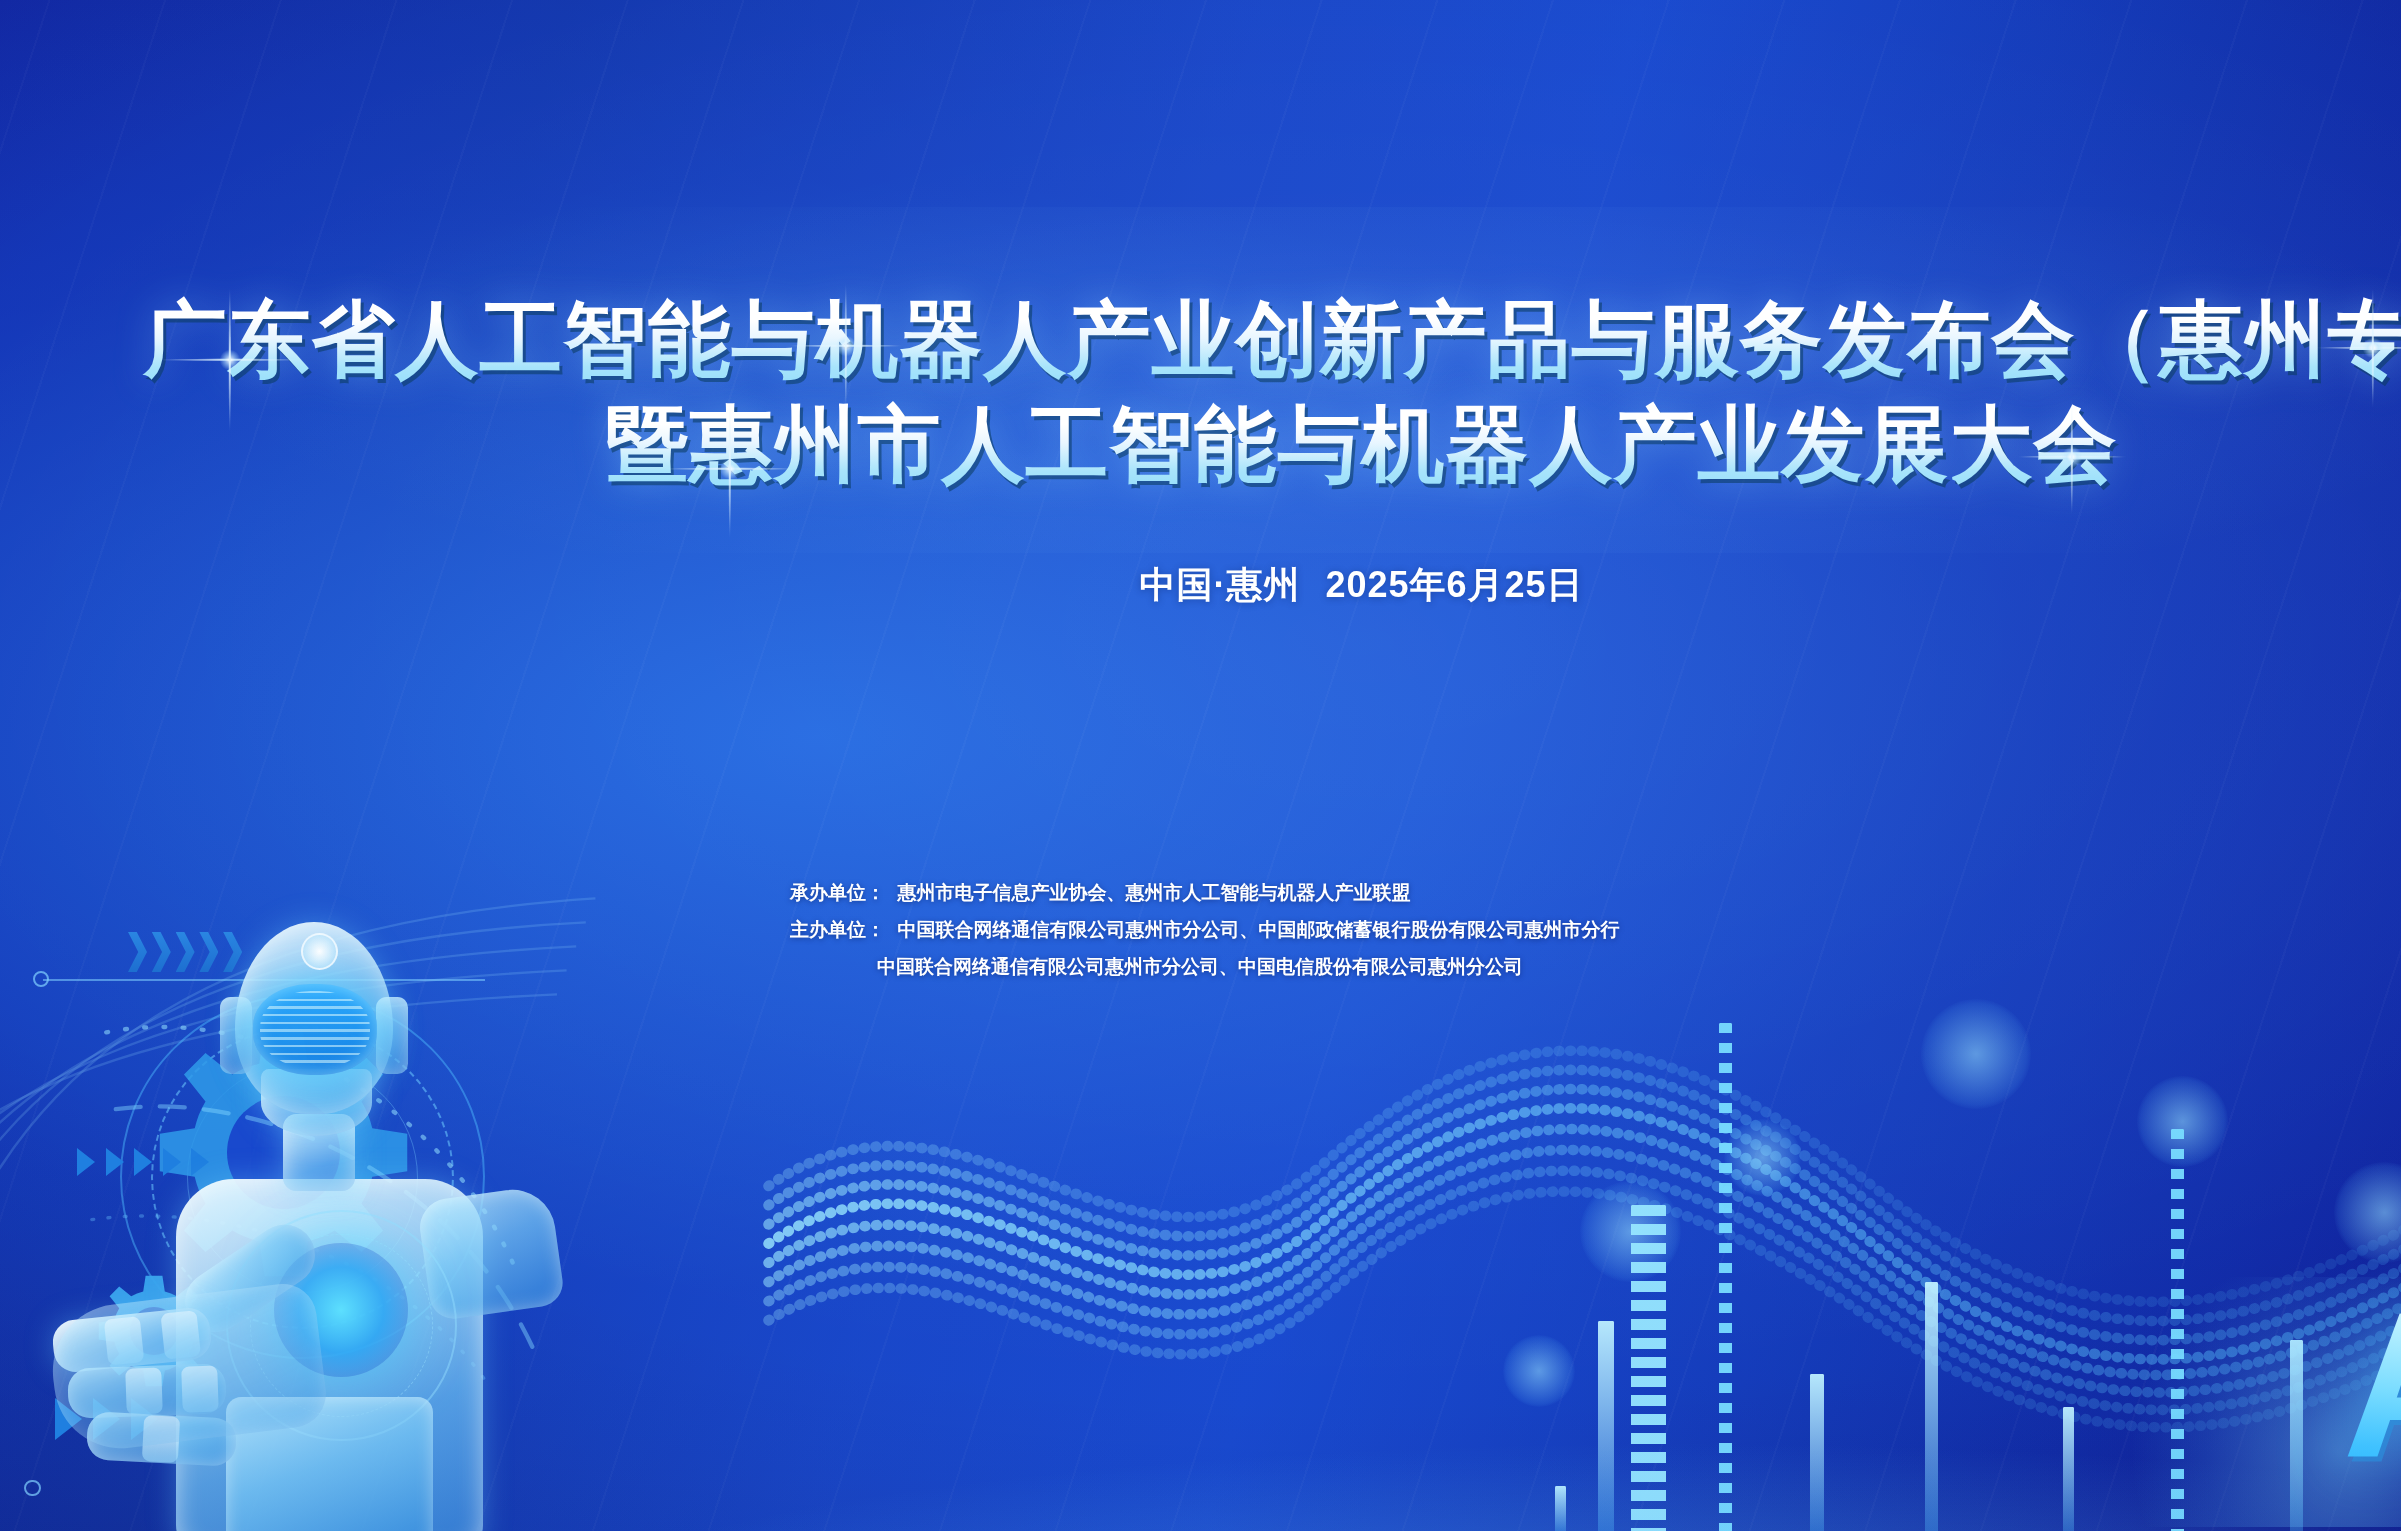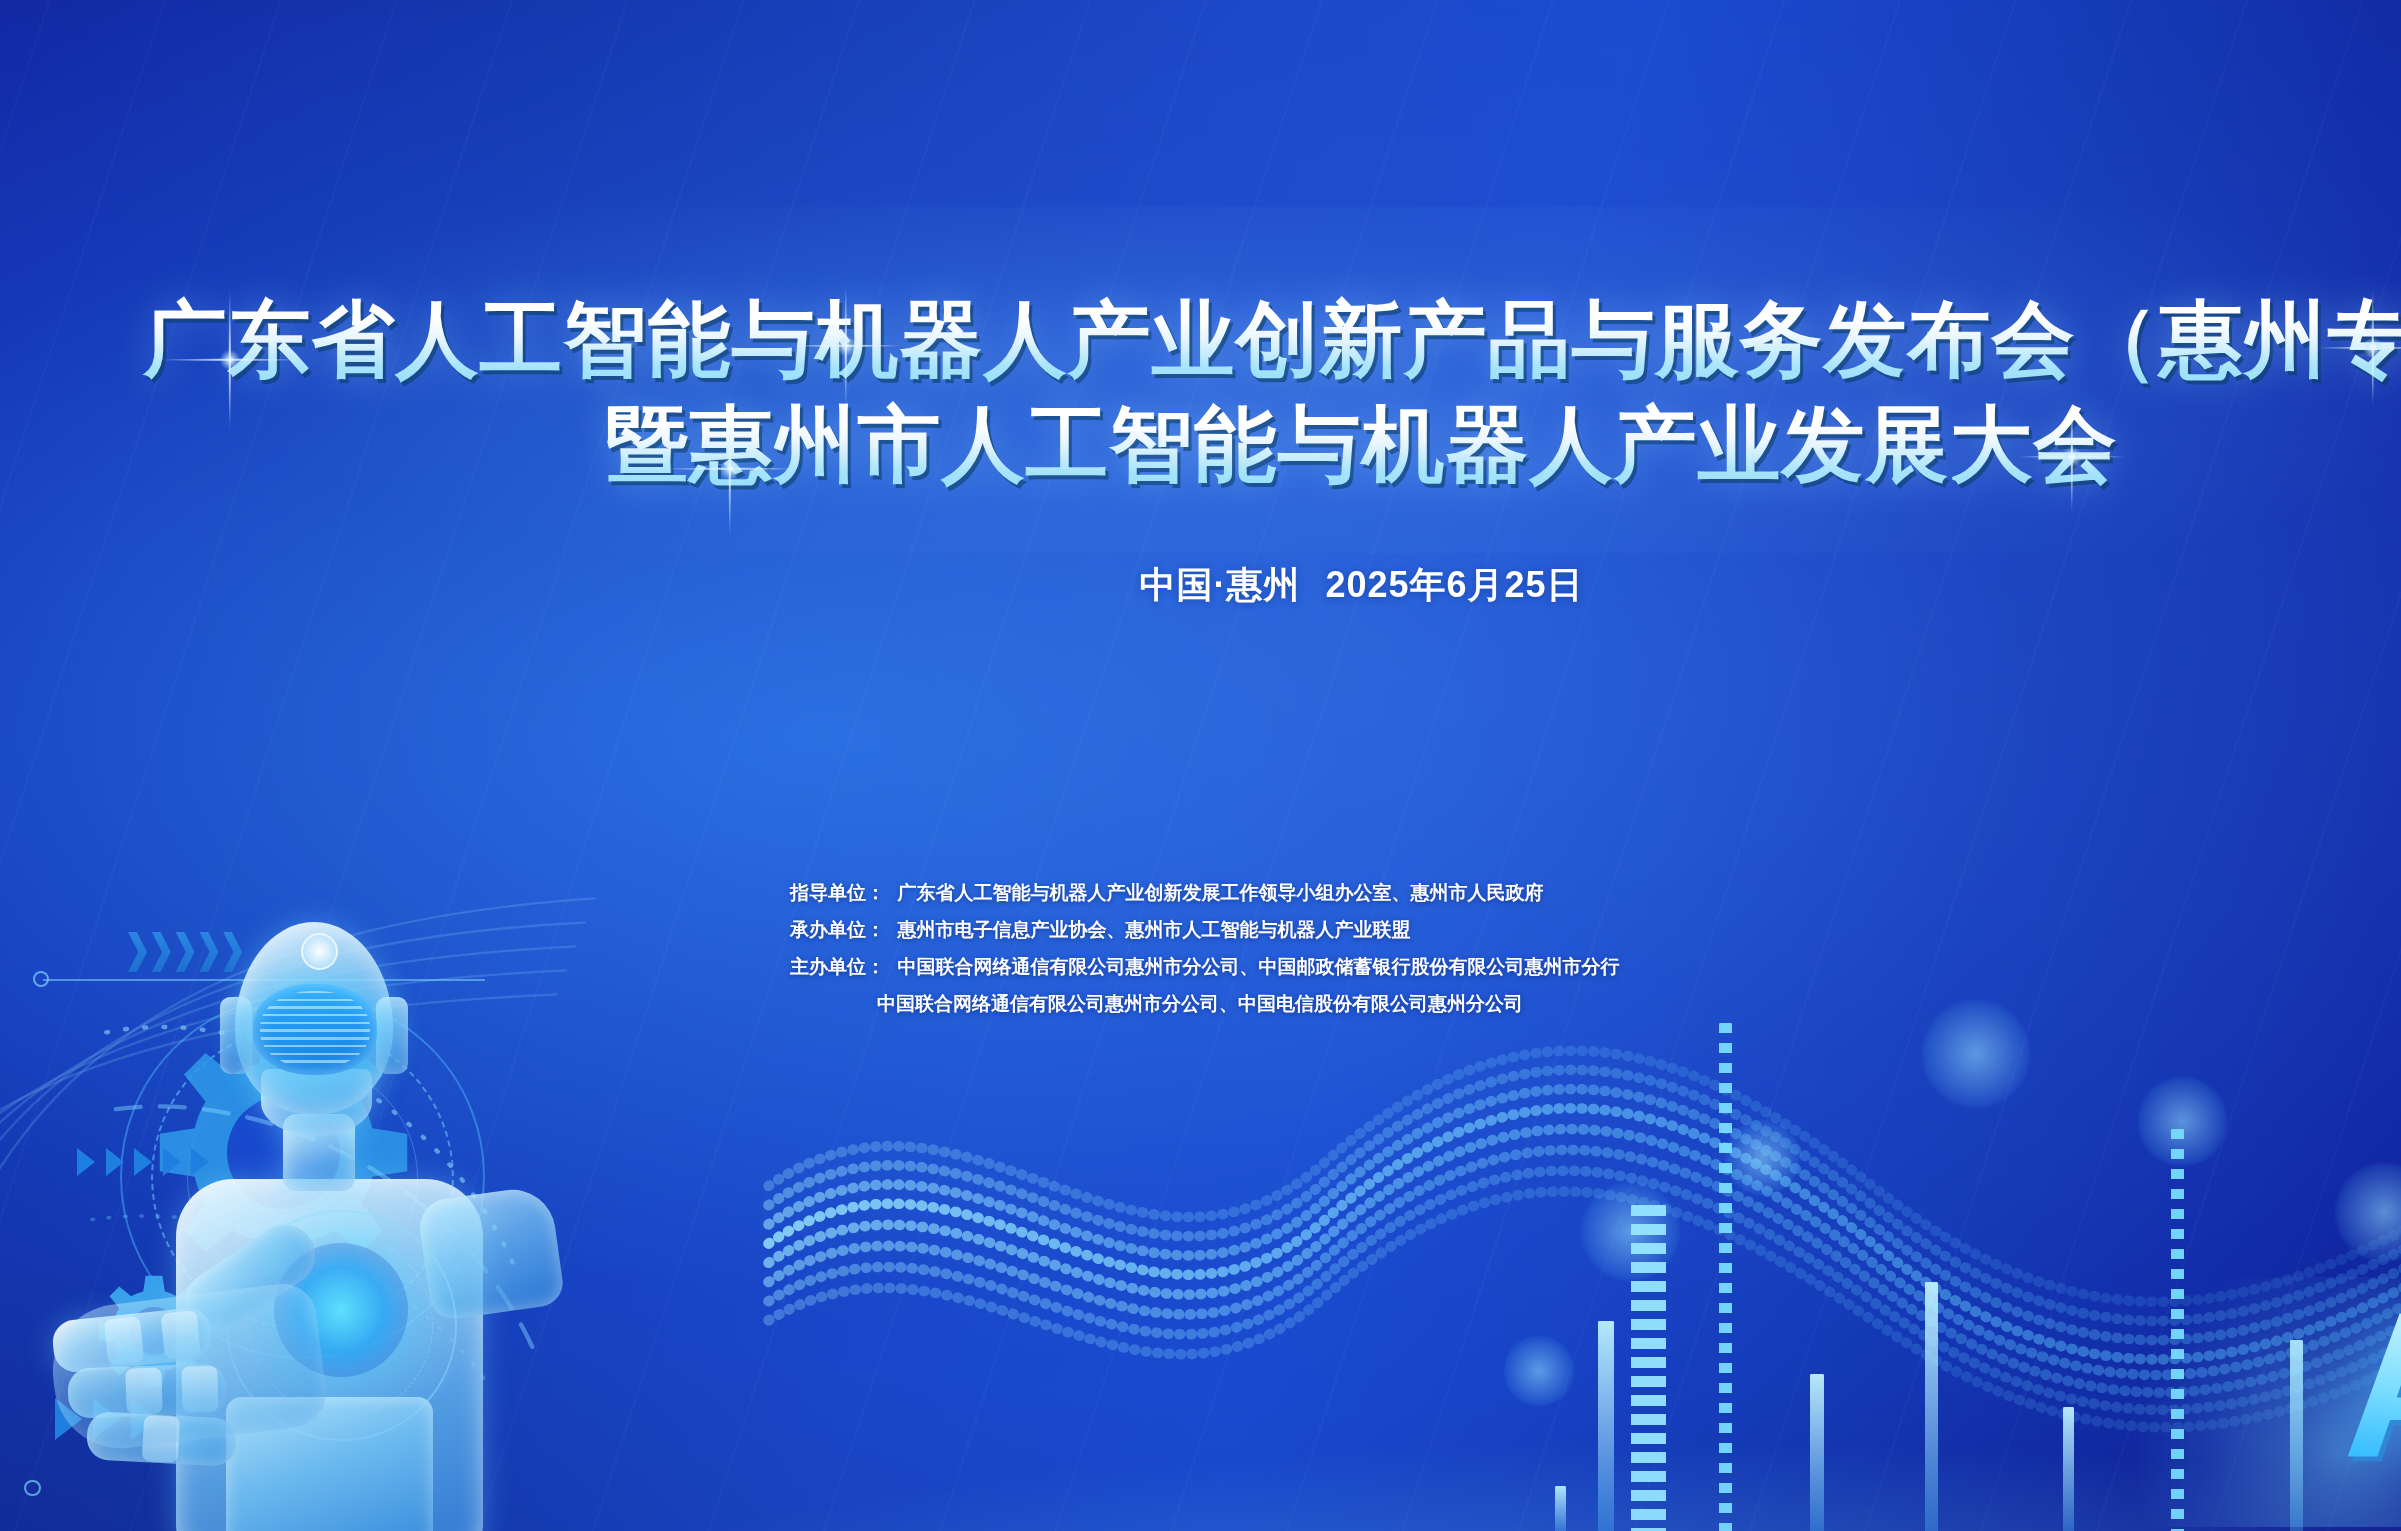--- a/index.html
+++ b/index.html
@@ -394,20 +394,19 @@
     </div>
   <div class="flare" style="left:2017px;top:399px;width:110px;height:115px;z-index:46;">
       <span class="core"></span>
     </div>
 
   <div class="dateline">
     <span>中国·惠州</span><span class="sep"></span><span>2025年6月25日</span>
   </div>
 
   <div class="orgs" id="orgs">
-      <span class="row"><span class="lbl">指导单位：</span><span class="gap"></span><span>广东省人工智能与机器人产业创新发展工作领导小组办公室、惠州市人民政府</span></span>
       <span class="row"><span class="lbl">承办单位：</span><span class="gap"></span><span>惠州市电子信息产业协会、惠州市人工智能与机器人产业联盟</span></span>
       <span class="row"><span class="lbl">主办单位：</span><span class="gap"></span><span>中国联合网络通信有限公司惠州市分公司、中国邮政储蓄银行股份有限公司惠州市分行</span></span>
       <span class="row cont"><span>中国联合网络通信有限公司惠州市分公司、中国电信股份有限公司惠州分公司</span></span>
     </div>
 
 </div>
 
 
 </body></html>

